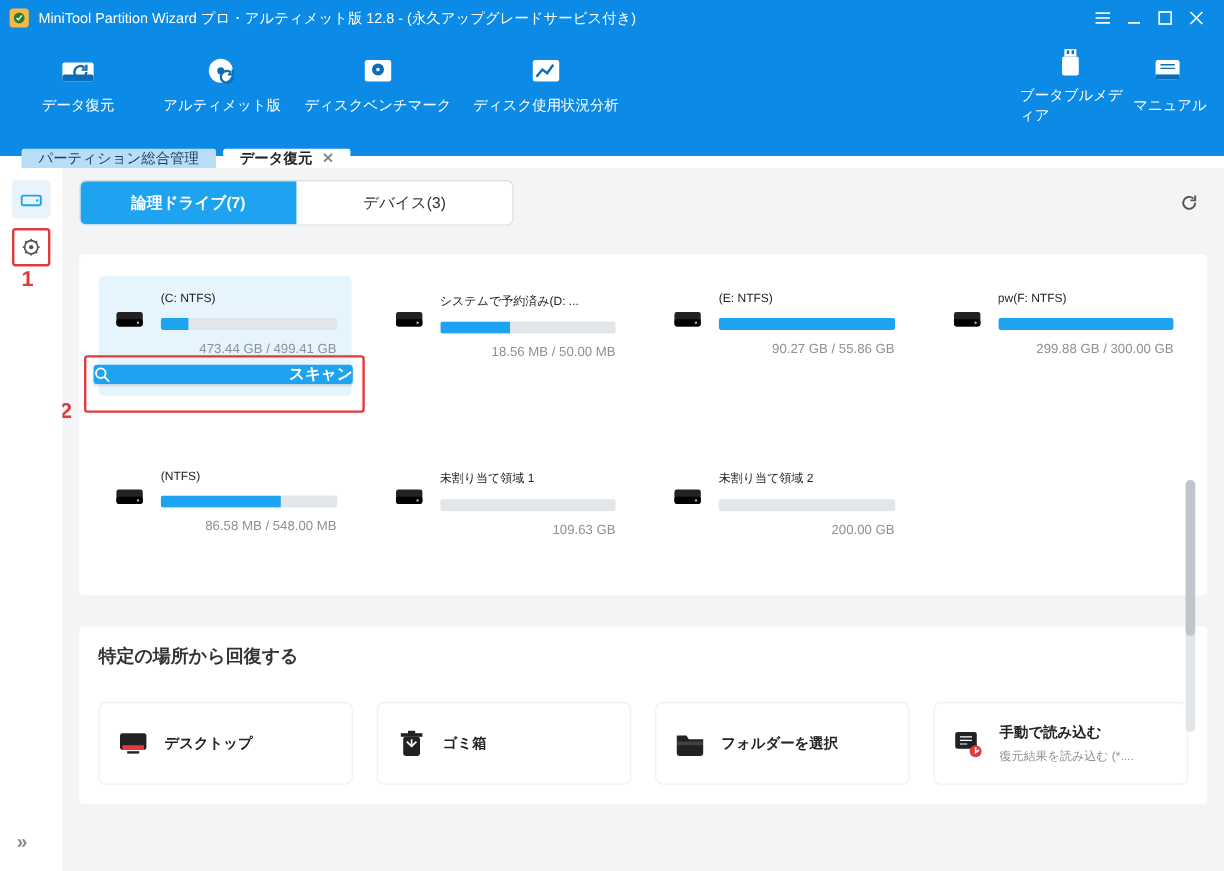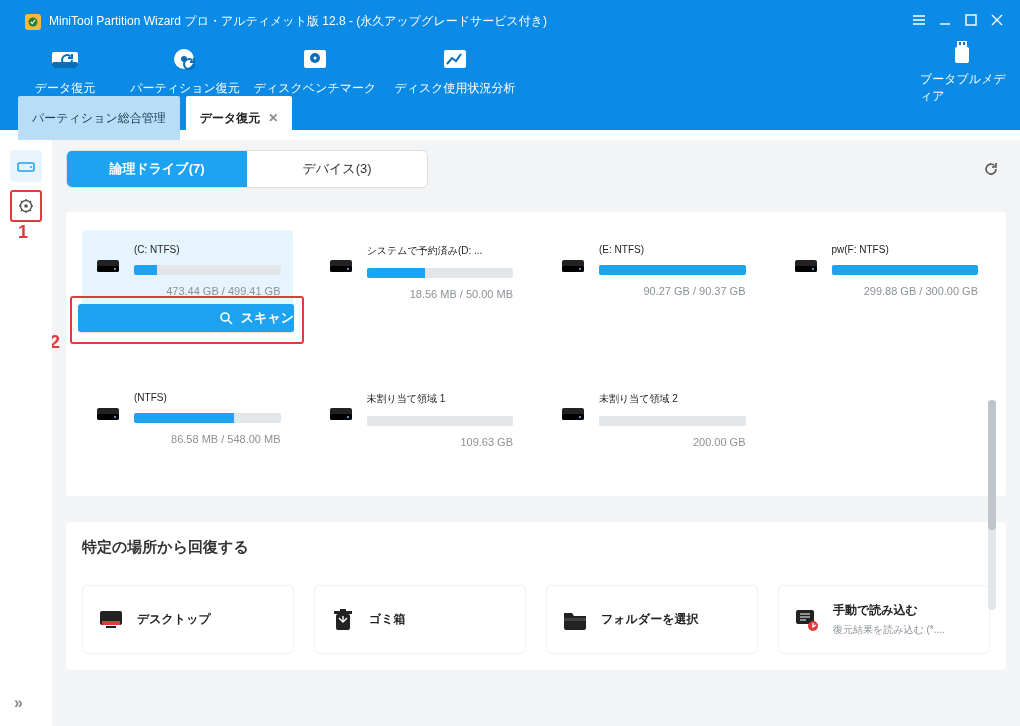--- a/index.html
+++ b/index.html
@@ -1,35 +1,35 @@
 <!DOCTYPE html>
 <html><head>
 <meta charset="utf-8">
 <style>
 * { margin: 0; padding: 0; box-sizing: border-box; font-family: "Meiryo", "Yu Gothic", sans-serif; }
 body { background: #fff; width: 1020px; height: 726px; overflow: hidden; }
 .app { width: 1020px; height: 726px; background: linear-gradient(to bottom, #0b8ae6 0, #0b8ae6 130px, #fff 130px); display: flex; flex-direction: column; }
 
-.titlebar { height: 30px; display: flex; align-items: flex-end; padding: 0 10px 0 25px; color: #fff; font-size: 12px; }
+.titlebar { height: 30px; display: flex; align-items: center; padding: 0 10px 0 8px; color: #fff; font-size: 12px; }
 .titlebar .logo { width: 16px; height: 16px; background: #f5b942; border-radius: 3px; margin-right: 8px; display:flex; align-items:center; justify-content:center; }
 .titlebar .logo svg { width:12px; height:12px; }
 .titlebar .title { flex: 1; }
 .titlebar .wbtn { width: 26px; height: 20px; display:flex; align-items:center; justify-content:center; cursor:pointer; }
 
 .toolbar { height: 80px; display:flex; align-items:center; color:#fff; padding: 0 10px; }
 .tbitem { display:flex; flex-direction:column; align-items:center; justify-content:center; width: 110px; height: 70px; cursor:pointer; font-size:12px; }
 .tbitem.wide { width: 130px; }
 .tbitem.w2 { width: 150px; }
 .tbitem .ticon { width: 32px; height: 30px; display:flex; align-items:center; justify-content:center; margin-bottom:6px; }
 .tbspacer { flex:1; }
 .tbright { display:flex; flex-direction:column; align-items:center; justify-content:center; width: 90px; height: 70px; cursor:pointer; font-size:12px; padding-top:4px;}
 .tbright .ticon { width:28px; height:26px; margin-bottom:6px; }
 
 .tabs { height: 30px; display:flex; align-items:flex-end; padding-left: 18px; }
-.tab { height: 44px; padding: 0 14px; display:flex; align-items:center; font-size:12px; color:#1b3c5a; background:#b9ddf7; border-radius:2px 2px 0 0; margin-right:6px; cursor:pointer; }
+.tab { height: 16px; padding: 0 14px; display:flex; align-items:center; font-size:12px; color:#1b3c5a; background:#b9ddf7; border-radius:2px 2px 0 0; margin-right:6px; cursor:pointer; }
 .tab.active { background:#fff; color:#222; font-weight:700; }
 .tab .close { margin-left:8px; font-size:12px; color:#888; }
 
 .body { flex:1; display:flex; background:#f3f4f6; }
 .sidebar { width: 52px; background:#fff; display:flex; flex-direction:column; align-items:center; padding-top:10px; position:relative; }
 .sidebtn { width:32px; height:32px; display:flex; align-items:center; justify-content:center; margin-bottom:8px; cursor:pointer; border-radius:4px; }
 .sidebtn.active { background:#e8f3fb; }
 .redbox { border:2px solid #e03a3a; border-radius:3px; }
 .annot { position:absolute; color:#e03a3a; font-size:18px; font-weight:700; }
 .expand { position:absolute; bottom:14px; left:14px; cursor:pointer; color:#888; font-weight:700; letter-spacing:-2px; }
@@ -46,21 +46,21 @@
 .panel { margin-top: 24px; background:#fff; border-radius:4px; padding: 18px 16px 18px 16px; }
 .grid { display:grid; grid-template-columns: repeat(4, 1fr); gap: 18px 22px; position:relative; }
 .card { background:#fff; border-radius:4px; padding: 14px 12px 12px; display:flex; gap:12px; min-height: 100px; }
 .card.selected { background:#e6f4fd; }
 .card .dicon { width:28px; height:28px; flex:none; display:flex; align-items:center; justify-content:center; color:#222; margin-top:6px;}
 .card .info { flex:1; min-width:0; }
 .card .name { font-size:10px; font-weight:400; color:#222; white-space:nowrap; overflow:hidden; text-overflow:ellipsis; }
 .card .bar { margin-top:10px; height:10px; background:#e3e6e9; position:relative; border-radius:2px; overflow:hidden;}
 .card .bar .fill { position:absolute; top:0; left:0; bottom:0; background:#1ea3f0; }
 .card .size { margin-top:10px; font-size:11px; color:#8c9197;text-align:right; }
-.scanbtn { position:absolute; left:-4px; top: 74px; width: 216px; height:28px; background:#1ea3f0; color:#fff; display:flex; align-items:center; justify-content:flex-end; gap:8px; font-size:13px; font-weight:700; border-radius:3px; cursor:pointer; box-shadow:0 1px 2px rgba(0,0,0,0.12);}
+.scanbtn { position:absolute; left:-4px; top: 74px; width: 216px; height:16px; background:#1ea3f0; color:#fff; display:flex; align-items:center; justify-content:space-between; gap:8px; font-size:13px; font-weight:700; border-radius:3px; cursor:pointer; box-shadow:0 1px 2px rgba(0,0,0,0.12);}
 .scanwrap { position:absolute; left:-12px; top:66px; border:2px solid #e03a3a; border-radius:3px; width:234px; height:48px; pointer-events:none;}
 .annot2 { position:absolute; left:-32px; top:102px; color:#e03a3a; font-size:18px; font-weight:700; }
 
 .scrollbar { position:absolute; right:24px; top:260px; width:8px; height:210px; background:#e3e6e9; border-radius:4px; }
 .scrollthumb { position:absolute; top:0; left:0; right:0; height:130px; background:#bfc5ca; border-radius:4px; }
 
 .section2 { margin-top: 26px; background:#fff; border-radius:4px; padding: 16px; }
 .sec2title { font-size:15px; font-weight:700; color:#333; margin-bottom: 20px; }
 .loc-grid { display:grid; grid-template-columns: repeat(4, 1fr); gap: 20px; margin-top: 28px; }
 .loccard { background:#fff; border:1px solid #eef0f2; border-radius:6px; padding: 16px 14px; display:flex; align-items:center; gap:12px; cursor:pointer; min-height: 64px;}
@@ -119,21 +119,21 @@
     </div>
     <div class="tbitem wide">
       <div class="ticon">
           <svg width="30" height="26" viewBox="0 0 30 26">
             <circle cx="14" cy="13" r="10" fill="#fff"></circle>
             <circle cx="14" cy="13" r="3" fill="#0b6db5"></circle>
             <path d="M24 18a5 5 0 1 1-1.5-3.5" fill="none" stroke="#0b6db5" stroke-width="2"></path>
             <path d="M24 12v4h-4" fill="none" stroke="#0b6db5" stroke-width="2"></path>
           </svg>
         </div>
-      <span>パーティション復元</span>
+      <span>アルティメット版</span>
     </div>
     <div class="tbitem wide">
       <div class="ticon">
           <svg width="30" height="26" viewBox="0 0 30 26">
             <rect x="4" y="4" width="22" height="18" rx="2" fill="#fff"></rect>
             <circle cx="15" cy="12" r="5" fill="#0b6db5"></circle>
             <circle cx="15" cy="12" r="1.5" fill="#fff"></circle>
           </svg>
         </div>
       <span>ディスクベンチマーク</span>
@@ -151,20 +151,30 @@
     <div class="tbright">
       <div class="ticon">
           <svg width="22" height="26" viewBox="0 0 22 26">
             <rect x="6" y="2" width="10" height="6" fill="#fff"></rect>
             <rect x="4" y="8" width="14" height="16" rx="2" fill="#fff"></rect>
             <rect x="8" y="3" width="2" height="3" fill="#0b6db5"></rect>
             <rect x="12" y="3" width="2" height="3" fill="#0b6db5"></rect>
           </svg>
         </div>
       <span>ブータブルメディア</span>
+    </div>
+    <div class="tbright" style="width:70px">
+      <div class="ticon">
+          <svg width="24" height="22" viewBox="0 0 24 22">
+            <rect x="2" y="2" width="20" height="16" rx="2" fill="#fff"></rect>
+            <rect x="2" y="14" width="20" height="4" fill="#0b6db5"></rect>
+            <path d="M6 6h12M6 9h12" stroke="#0b6db5" stroke-width="1.2"></path>
+          </svg>
+        </div>
+      <span>マニュアル</span>
     </div>
   </div>
 
   <div class="tabs">
     <div class="tab">
         <span>パーティション総合管理</span>
       </div>
     <div class="tab active">
         <span>データ復元</span>
         <span class="close">✕</span>
@@ -250,21 +260,21 @@
                   <rect x="1" y="6" width="22" height="12" rx="2" fill="#222"></rect>
                   <rect x="1" y="12" width="22" height="6" rx="2" fill="#000"></rect>
                   <circle cx="19" cy="15" r="1" fill="#7ac0f2"></circle>
                 </svg>
               </div>
             <div class="info">
               <div class="name">(E: NTFS)</div>
               <div class="bar">
                   <div class="fill" style="width:100%"></div>
                 </div>
-              <div class="size">90.27 GB / 90.37 GB</div>
+              <div class="size">90.27 GB / 55.86 GB</div>
             </div>
           </div>
 
           <div class="card">
             <div class="dicon">
                 <svg width="24" height="20" viewBox="0 0 24 20">
                   <rect x="1" y="6" width="22" height="12" rx="2" fill="#222"></rect>
                   <rect x="1" y="12" width="22" height="6" rx="2" fill="#000"></rect>
                   <circle cx="19" cy="15" r="1" fill="#7ac0f2"></circle>
                 </svg>

